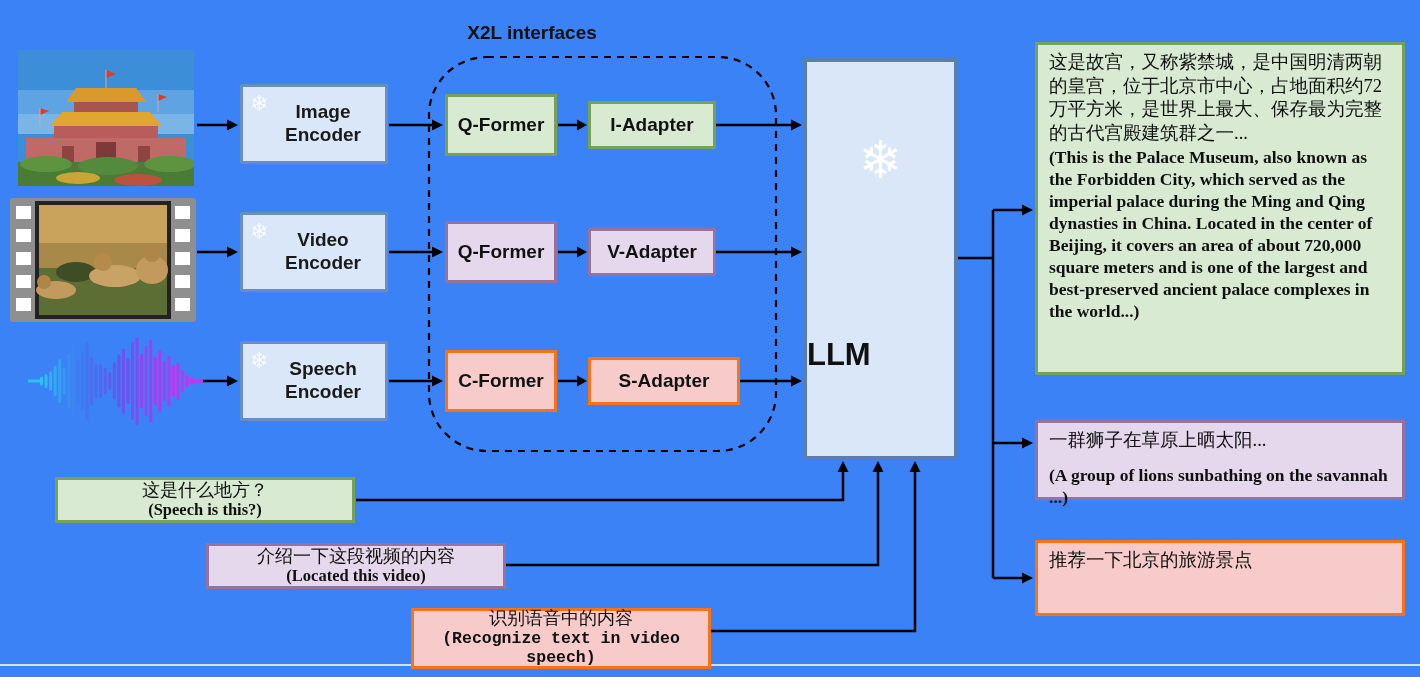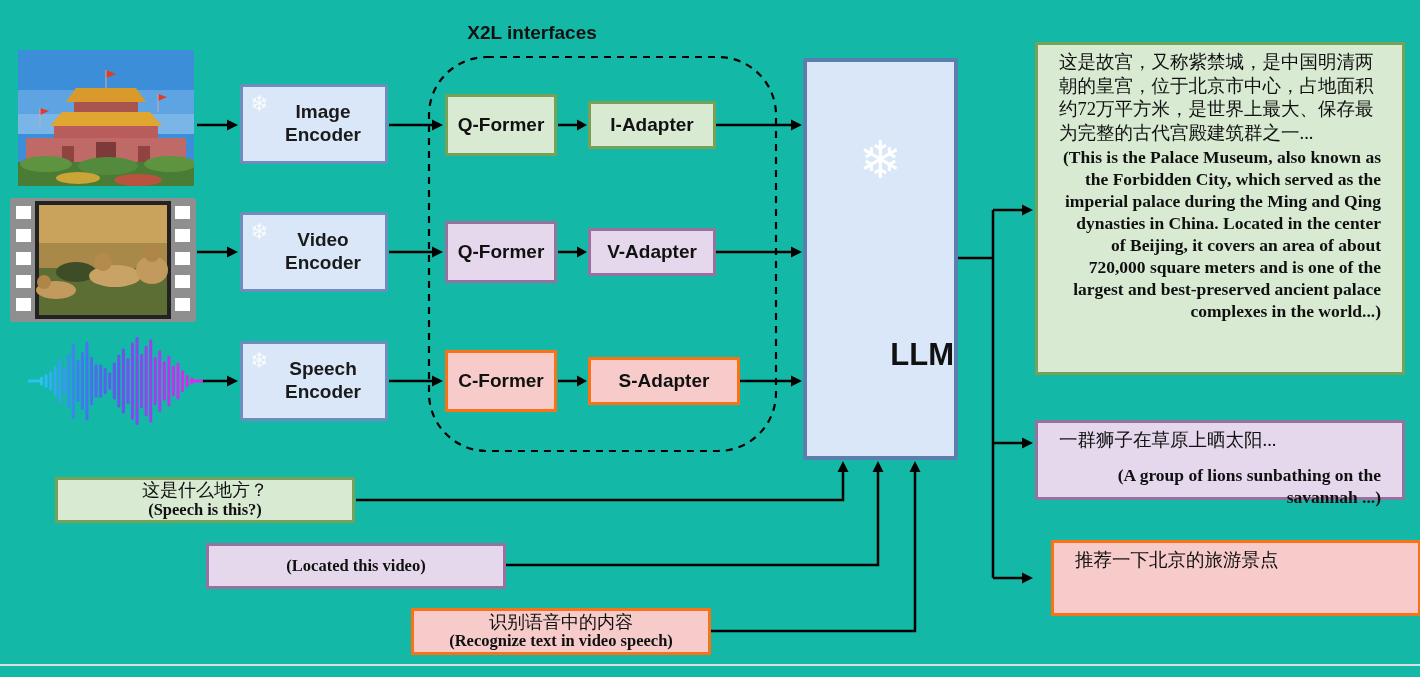--- a/index.html
+++ b/index.html
@@ -1,39 +1,39 @@
 <!DOCTYPE html>
 <html><head>
 <meta charset="utf-8">
 <style>
   html,body{margin:0;padding:0;background:#ffffff;}
-  #canvas{position:relative;width:1420px;height:677px;background:#14b8a6;overflow:hidden;
+  #canvas{position:relative;width:1420px;height:677px;background:#3b82f6;overflow:hidden;
           font-family:"Liberation Sans","DejaVu Sans",sans-serif;}
   #wires{position:absolute;left:0;top:0;z-index:1;}
   .node{position:absolute;z-index:2;box-sizing:border-box;display:flex;align-items:center;justify-content:center;}
 
   
   .enc{background:#d9e7f8;border:3px solid #6c8ebf;border-radius:2px;font-weight:bold;font-size:19px;
        color:#1a1a1a;text-align:center;line-height:1.2;padding-left:18px;}
   .enc .flake{position:absolute;left:7px;top:4px;font-size:22px;color:#ffffff;opacity:.85;}
   .greenbox{background:#d9ead3;border:3px solid #76a257;}
   .purplebox{background:#e5d8ec;border:3px solid #96739f;}
   .redbox{background:#f6cbc9;border:3px solid #f97316;}
   .former{font-weight:bold;font-size:19px;color:#111;text-align:center;}
   .llm{background:#d9e7f8;border:4px solid #5a7fae;border-radius:2px;}
   .llm .flake{position:absolute;top:68px;left:0;width:100%;text-align:center;font-size:52px;color:#ffffff;}
-  .llm .llmlabel{position:absolute;top:275px;left:0;width:100%;text-align:right;font-weight:bold;font-size:31px;color:#111;}
+  .llm .llmlabel{position:absolute;top:275px;left:0;width:100%;text-align:left;font-weight:bold;font-size:31px;color:#111;}
 
   .x2l{position:absolute;z-index:2;font-weight:bold;font-size:19px;color:#111;}
 
   
   .serif{font-family:"Liberation Serif","DejaVu Serif",serif;}
-  .outbox{padding:6px 21px;align-items:flex-start;justify-content:flex-start;flex-direction:column;}
+  .outbox{padding:6px 11px;align-items:flex-start;justify-content:flex-start;flex-direction:column;}
   .outbox .zh{font-size:18.5px;line-height:1.28;color:#101010;}
-  .outbox .en{font-size:17.5px;line-height:1.26;font-weight:bold;color:#101010;text-align:right;}
+  .outbox .en{font-size:17.5px;line-height:1.26;font-weight:bold;color:#101010;}
   .promptbox{flex-direction:column;text-align:center;padding:2px 8px;}
   .promptbox .zh{font-size:18px;color:#101010;line-height:1.15;}
   .promptbox .en{font-size:16.5px;font-weight:bold;color:#101010;line-height:1.15;}
 
   .divider{position:absolute;left:0;top:664px;width:1420px;height:2px;background:#d9dee3;z-index:0;}
 </style>
 </head>
 <body>
 
 <div id="canvas">
@@ -242,29 +242,30 @@
   </div>
 
   <div class="node greenbox outbox serif" style="left:1035px;top:42px;width:370px;height:333px;">
     <div class="zh">这是故宫，又称紫禁城，是中国明清两朝的皇宫，位于北京市中心，占地面积约72万平方米，是世界上最大、保存最为完整的古代宫殿建筑群之一...</div>
     <div class="en">(This is the Palace Museum, also known as the Forbidden City, which served as the imperial palace during the Ming and Qing dynasties in China. Located in the center of Beijing, it covers an area of about 720,000 square meters and is one of the largest and best-preserved ancient palace complexes in the world...)</div>
   </div>
   <div class="node purplebox outbox serif" style="left:1035px;top:420px;width:370px;height:80px;gap:11px;">
     <div class="zh">一群狮子在草原上晒太阳...</div>
     <div class="en">(A group of lions sunbathing on the savannah ...)</div>
   </div>
-  <div class="node redbox outbox serif" style="left:1035px;top:540px;width:370px;height:76px;margin-left:16px;">
+  <div class="node redbox outbox serif" style="left:1035px;top:540px;width:370px;height:76px;">
     <div class="zh">推荐一下北京的旅游景点</div>
   </div>
 
   <div class="node greenbox promptbox serif" style="left:55px;top:477px;width:300px;height:46px;">
     <div class="zh">这是什么地方？</div>
     <div class="en">(Speech is this?)</div>
   </div>
   <div class="node purplebox promptbox serif" style="left:206px;top:543px;width:300px;height:46px;">
+    <div class="zh">介绍一下这段视频的内容</div>
     <div class="en">(Located this video)</div>
   </div>
-  <div class="node redbox promptbox serif" style="left:411px;top:608px;width:300px;height:47px;">
+  <div class="node redbox promptbox serif" style="left:411px;top:608px;width:300px;height:61px;font-family:Liberation Mono, monospace;">
     <div class="zh">识别语音中的内容</div>
     <div class="en">(Recognize text in video speech)</div>
   </div>
 
 </div>
 
 </body></html>

